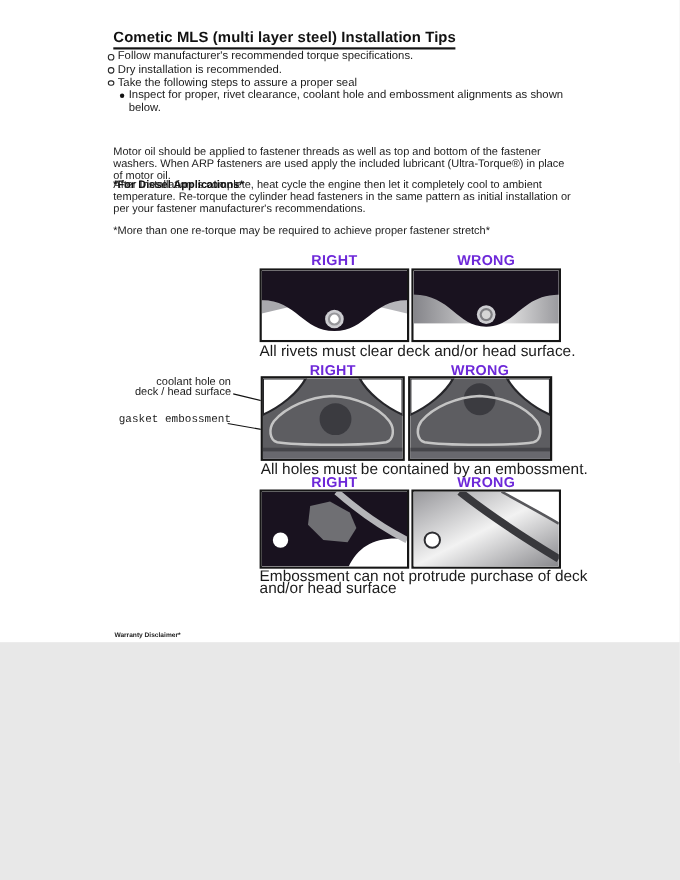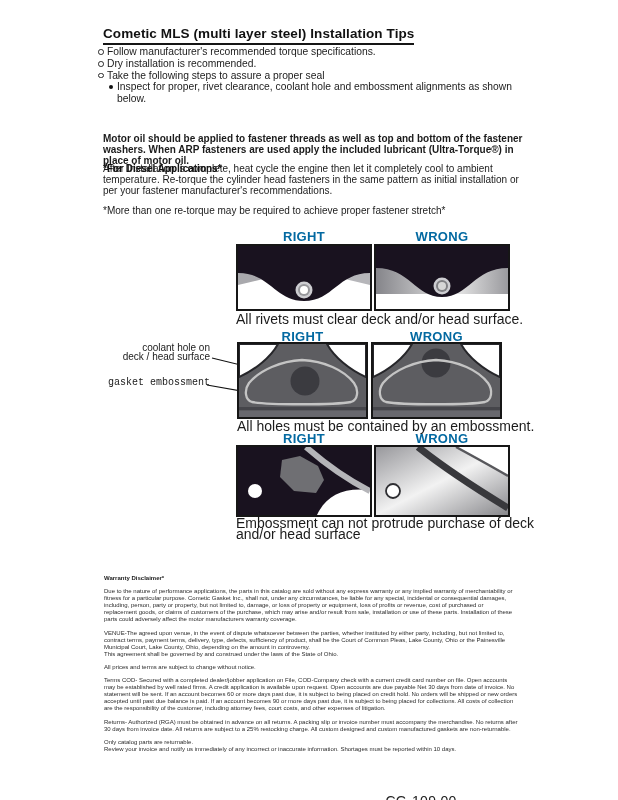--- a/index.html
+++ b/index.html
@@ -1,17 +1,17 @@
 <!DOCTYPE html>
 <html><head>
 <meta charset="utf-8">
 <style>
   html,body{margin:0;padding:0;background:#e8e8e8;}
   .page{
-    position:relative;width:618px;height:800px;background:#ffffff;
+    position:relative;width:618px;height:584px;background:#ffffff;
     font-family:"Liberation Sans",sans-serif;color:#1c1c1c;overflow:hidden;
     margin:0 auto;
   }
   .abs{position:absolute;}
   
   .doc-title{
     left:103px;top:26px;font-size:13.5px;font-weight:bold;color:#111;
     border-bottom:2px solid #151515;padding-bottom:2px;letter-spacing:.1px;
   }
   
@@ -24,21 +24,21 @@
   }
   .b2{padding-left:20px;}
   .b2::before{
     content:"";position:absolute;left:12px;top:3.6px;width:4.2px;height:4.2px;
     background:#111;border-radius:50%;
   }
   
   .diesel-head{left:103px;top:116px;font-size:10px;font-weight:bold;color:#111;margin-top:47px;}
   .para{left:103px;width:420px;font-size:10px;line-height:10.9px;color:#1b1b1b;}
   
-  .dg-head{font-size:13px;font-weight:600;color:#0369a1;text-align:center;letter-spacing:.3px;}
+  .dg-head{font-size:13px;font-weight:600;color:#6d28d9;text-align:center;letter-spacing:.3px;}
   .dg-box{border:2px solid #161616;background:#fff;box-sizing:border-box;}
   .dg-box svg{display:block;width:100%;height:100%;}
   .dg-cap{font-size:14px;color:#1b1b1b;line-height:11px;}
   .side-label{font-size:10px;line-height:8.6px;color:#1b1b1b;text-align:right;}
   
   .legal{left:104px;top:575px;width:414px;font-size:6px;line-height:7.1px;color:#2c2c2c;}
   .legal .lp{margin:0 0 6px 0;}
   .legal .lp.tight{margin:0;}
   .legal .lh{font-weight:bold;margin:0 0 6px 0;color:#222;}
   .page-code{font-size:14px;color:#222;text-align:center;letter-spacing:.3px;}
@@ -51,21 +51,21 @@
   <div class="abs doc-title">Cometic MLS (multi layer steel) Installation Tips</div>
 
   <div class="abs bullets">
     <div class="b1">Follow manufacturer's recommended torque specifications.</div>
     <div class="b1">Dry installation is recommended.</div>
     <div class="b1">Take the following steps to assure a proper seal</div>
     <div class="b2">Inspect for proper, rivet clearance, coolant hole and embossment alignments as shown below.</div>
   </div>
 
   <div class="abs diesel-head">*For Diesel Applications*</div>
-  <div class="abs para" style="top:134px;font-weight:bold;">Motor oil should be applied to fastener threads as well as top and bottom of the fastener washers. When ARP fasteners are used apply the included lubricant (Ultra-Torque®) in place of motor oil.</div>
+  <div class="abs para" style="top:134px;">Motor oil should be applied to fastener threads as well as top and bottom of the fastener washers. When ARP fasteners are used apply the included lubricant (Ultra-Torque®) in place of motor oil.</div>
   <div class="abs para" style="top:164px;">After Installation is complete, heat cycle the engine then let it completely cool to ambient temperature. Re-torque the cylinder head fasteners in the same pattern as initial installation or per your fastener manufacturer's recommendations.</div>
   <div class="abs para" style="top:206px;">*More than one re-torque may be required to achieve proper fastener stretch*</div>
 
   <div class="abs dg-head" style="left:236px;top:229px;width:136px;">RIGHT</div>
   <div class="abs dg-head" style="left:374px;top:229px;width:136px;">WRONG</div>
 
   <div class="abs dg-box" style="left:236px;top:244px;width:136px;height:67px;">
     <svg viewBox="0 0 132 63" preserveAspectRatio="none">
       <rect x="0" y="0" width="132" height="63" fill="#ffffff"></rect>
       <polygon points="0,27 46,28 0,39" fill="#a9a9ad"></polygon>

